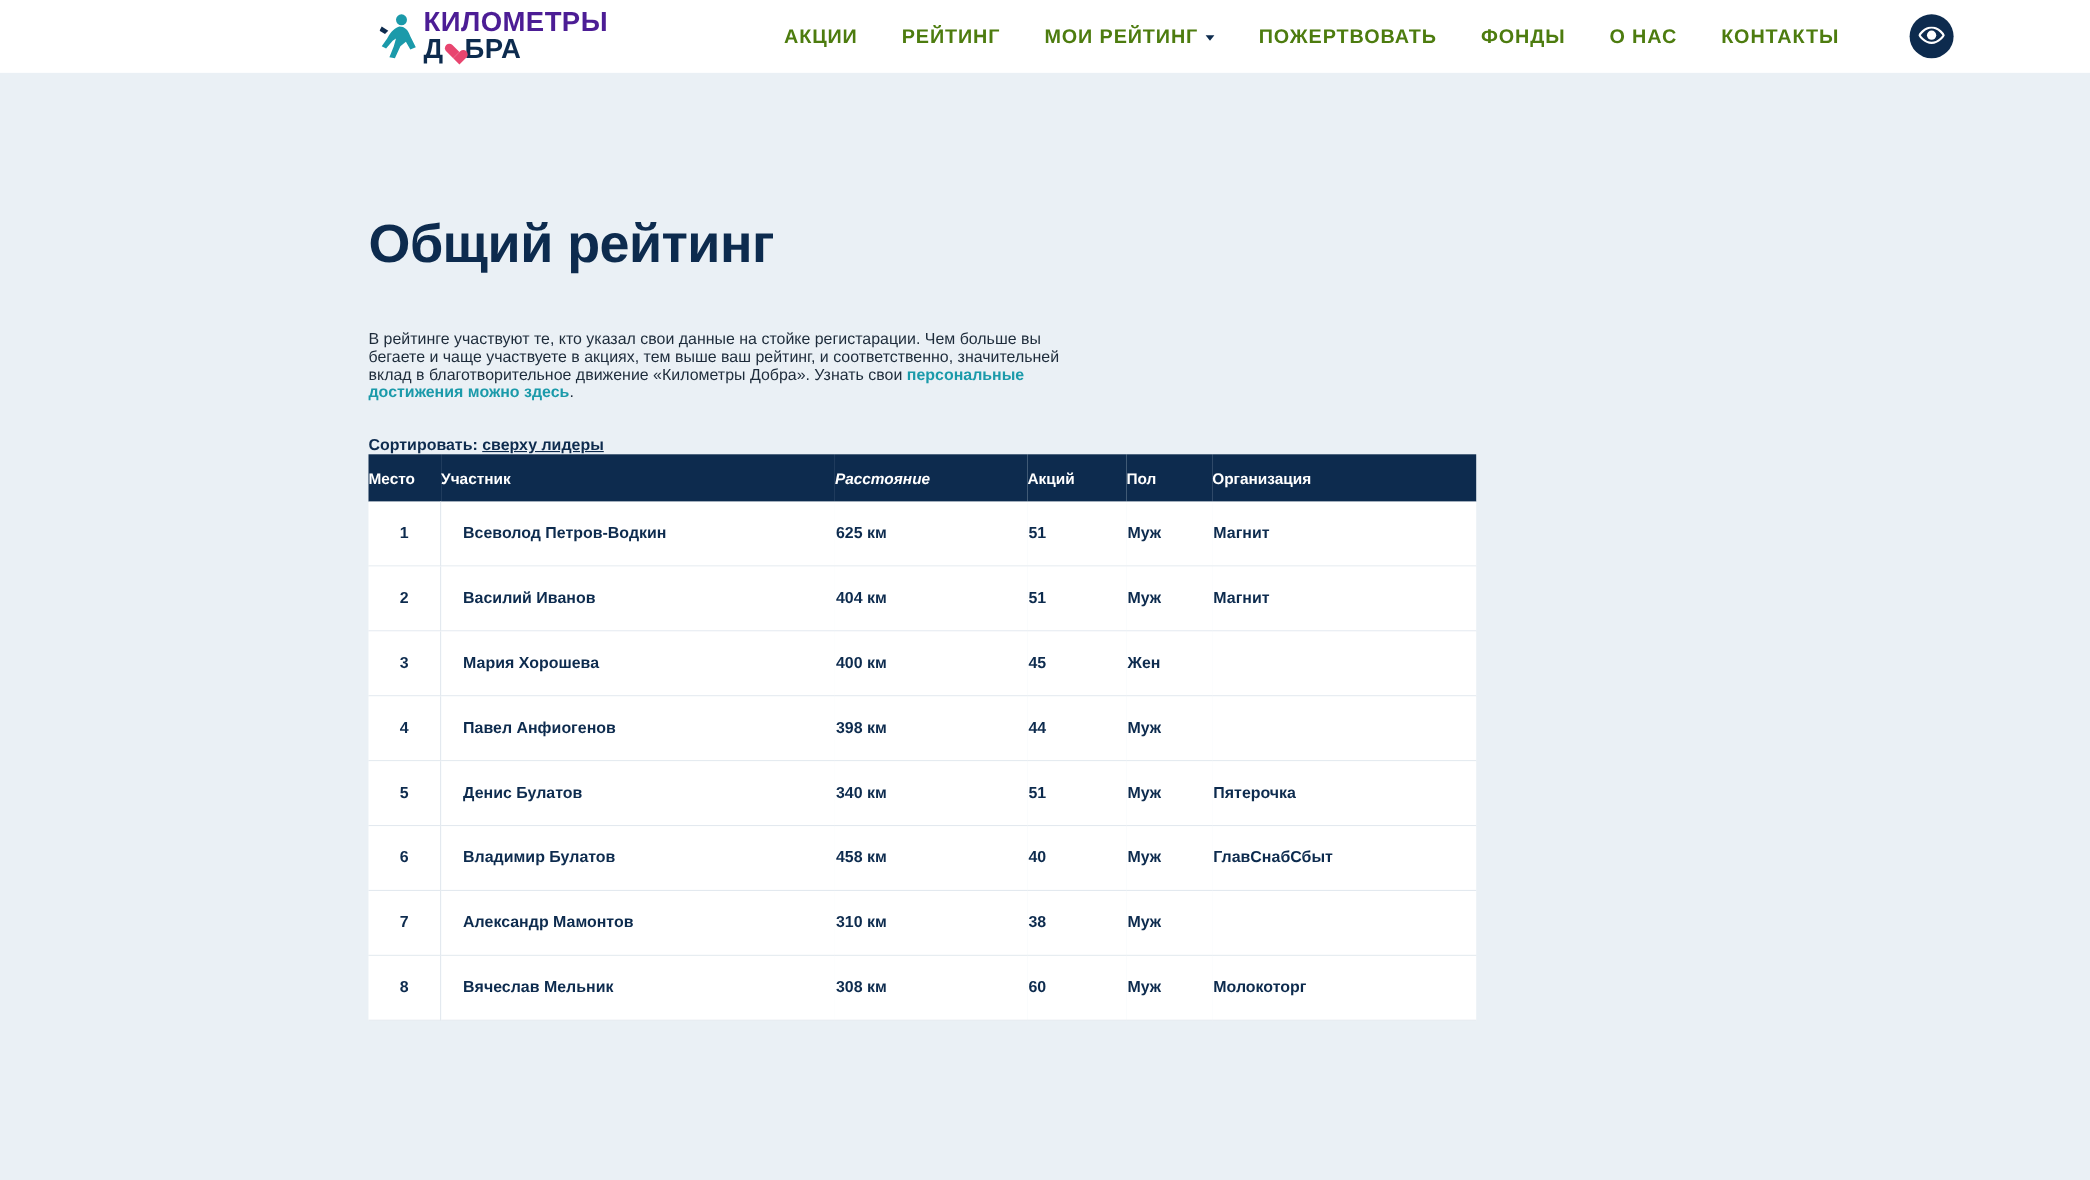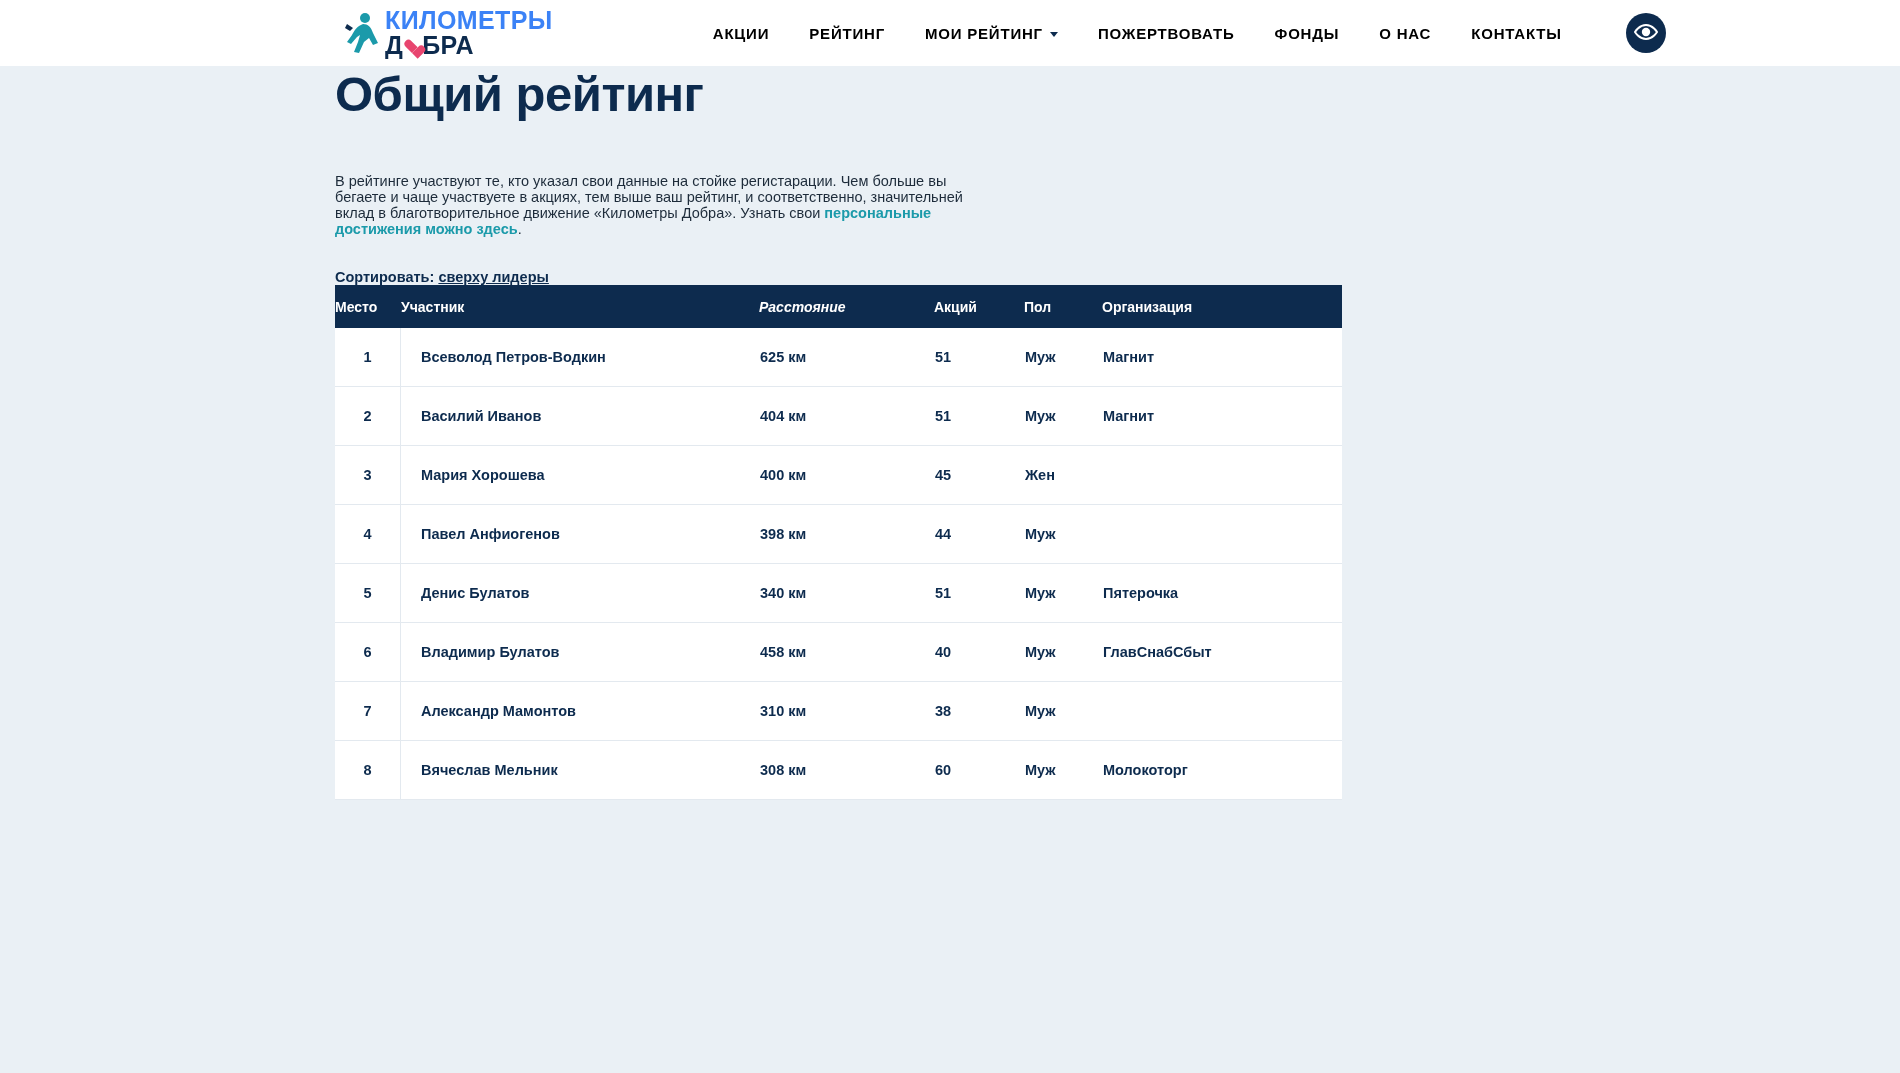--- a/index.html
+++ b/index.html
@@ -39,21 +39,21 @@
     height: 44px;
     position: relative;
     margin-right: 6px;
   }
   .logo-text {
     line-height: 1;
   }
   .logo-line1 {
     font-size: 25px;
     font-weight: bold;
-    color: #3b82f6;
+    color: #4c1d95;
     letter-spacing: 0.4px;
   }
   .logo-line2 {
     font-size: 25px;
     font-weight: bold;
     color: #0d2b4e;
     letter-spacing: 0.4px;
     display: flex;
     align-items: center;
   }
@@ -77,23 +77,23 @@
   .heart::before { left: 8px; transform: rotate(-45deg); transform-origin: 0 100%; }
   .heart::after  { left: 8px; transform: rotate(45deg);  transform-origin: 0 100%; }
 
   .nav {
     display: flex;
     align-items: center;
     margin-left: 140px;
     gap: 0px;
   }
   .nav-item {
-    font-size: 15px;
-    font-weight: bold;
-    color: #000000;
+    font-size: 18px;
+    font-weight: bold;
+    color: #4d7c0f;
     letter-spacing: 0.8px;
     text-decoration: none;
     padding: 10px 20px;
     white-space: nowrap;
     cursor: pointer;
   }
   .nav-item.has-caret::after {
     content: "";
     display: inline-block;
     margin-left: 7px;
@@ -125,20 +125,21 @@
   .content {
     width: 1240px;
     margin: 0 auto;
     padding-left: 5px;
   }
   .page-title {
     font-size: 49px;
     font-weight: bold;
     color: #0d2b4e;
     margin: 0;
+    padding-top: 128px;
     letter-spacing: -0.5px;
   }
   .intro {
     width: 640px;
     margin-top: 51px;
     font-size: 14.5px;
     line-height: 16px;
     color: #1d2b3a;
   }
   .intro a {

